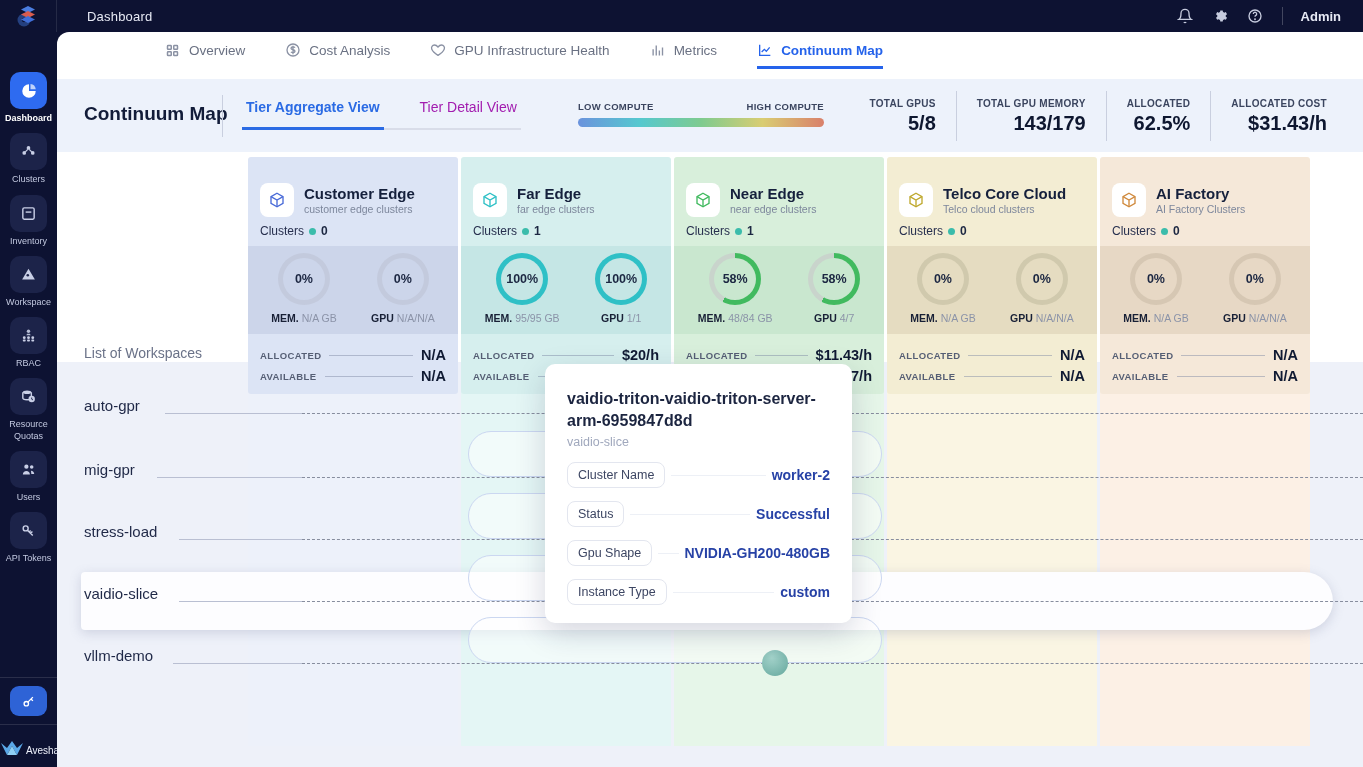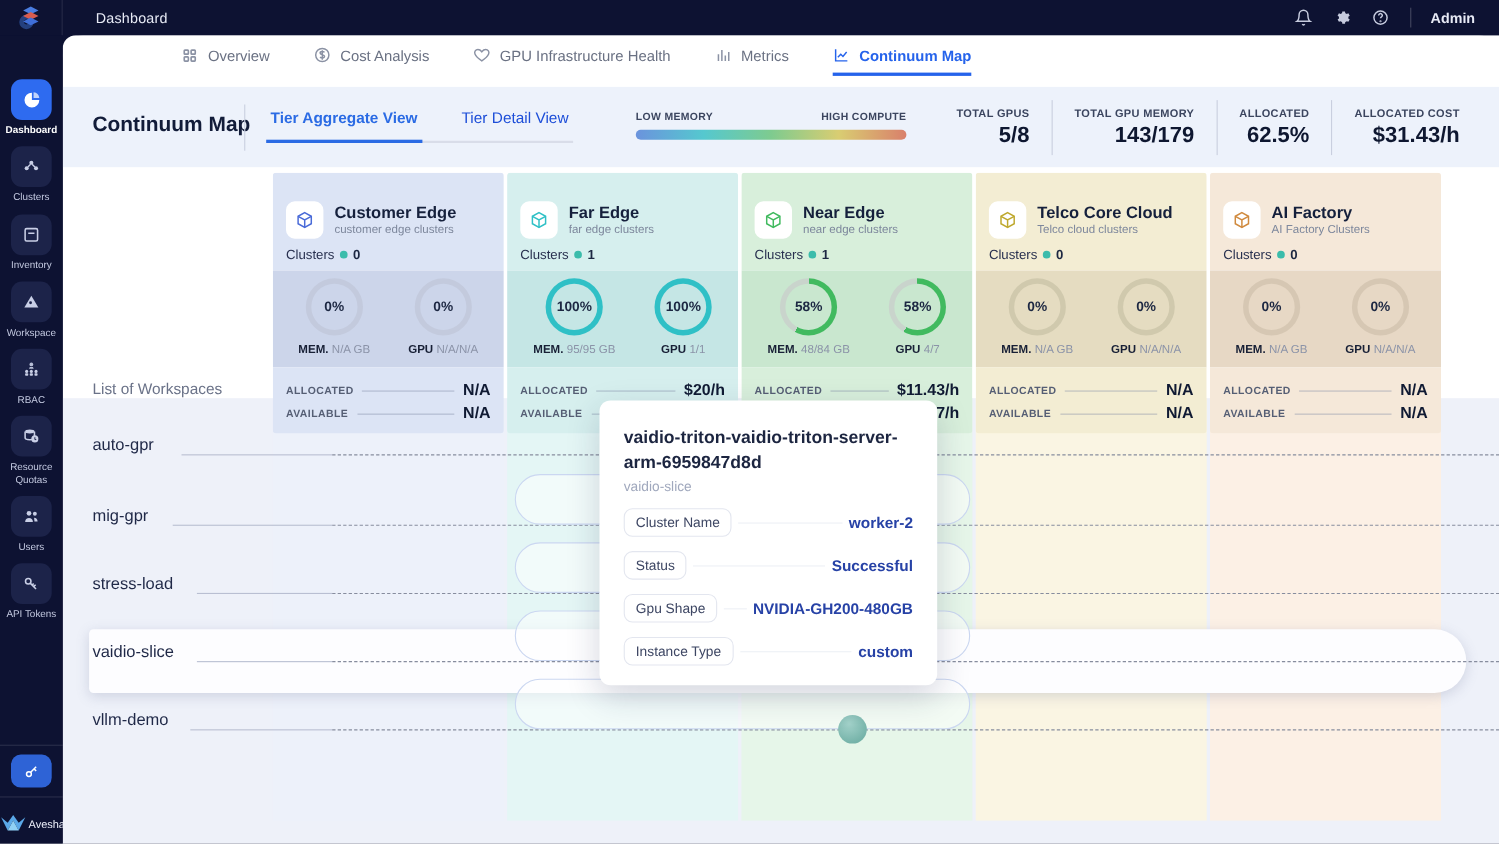--- a/index.html
+++ b/index.html
@@ -36,21 +36,21 @@
   .tab { display:flex; align-items:center; gap:8px; font-size:13.5px; color:#6a7183; cursor:pointer; border-bottom:3px solid transparent; padding-top:2px; }
   .tab .ticon { width:16px; height:16px; color:#8b92a4; display:flex; align-items:center; }
   .tab.active { color:#2563eb; font-weight:bold; border-bottom-color:#2563eb; }
   .tab.active .ticon { color:#2563eb; }
 
   
   .headerband { position:absolute; left:0; top:47px; width:1306px; height:73px; background:#edf2fb; }
   .hb-title { position:absolute; left:27px; top:24px; font-size:19px; font-weight:bold; color:#121c39; }
   .hb-divider { position:absolute; left:165px; top:16px; width:1px; height:42px; background:#c9cfdf; }
   .view-tabs { position:absolute; left:185px; top:20px; display:flex; gap:32px; border-bottom:2px solid #d9dde9; }
-  .vtab { font-size:14px; padding:0 4px 12px; color:#1d4ed8; cursor:pointer; margin-bottom:-2px; }
+  .vtab { font-size:14px; padding:0 4px 12px; color:#a21caf; cursor:pointer; margin-bottom:-2px; }
   .vtab.active { color:#2b6be4; font-weight:bold; border-bottom:3px solid #2b6be4; }
   .legend { position:absolute; left:521px; top:22px; width:246px; }
   .legend-labels { display:flex; justify-content:space-between; font-size:9.5px; font-weight:bold; color:#3b455f; letter-spacing:.3px; }
   .legend-bar { margin-top:6px; height:9px; border-radius:5px; }
   .stats { position:absolute; right:16px; top:12px; display:flex; height:50px; }
   .stat { padding:0 20px; text-align:right; border-left:1px solid #c9cfdf; display:flex; flex-direction:column; justify-content:center; }
   .stat-label { font-size:10px; font-weight:bold; color:#3b455f; letter-spacing:.3px; }
   .stat-value { font-size:20px; font-weight:bold; color:#0e1730; margin-top:3px; }
 
   
@@ -301,21 +301,21 @@
 
     <div class="headerband">
       <div class="hb-title">Continuum Map</div>
       <div class="hb-divider"></div>
       <div class="view-tabs">
         <div class="vtab active">Tier Aggregate View</div>
         <div class="vtab">Tier Detail View</div>
       </div>
       <div class="legend">
         <div class="legend-labels">
-          <span>LOW MEMORY</span>
+          <span>LOW COMPUTE</span>
           <span>HIGH COMPUTE</span>
         </div>
         <div class="legend-bar" id="legend-bar" style="background: linear-gradient(90deg, rgb(107, 147, 221), rgb(85, 200, 207), rgb(126, 203, 143), rgb(217, 205, 114), rgb(217, 128, 107));"></div>
       </div>
       <div class="stats">
         <div class="stat" style="border-left:none">
           <span class="stat-label">TOTAL GPUS</span>
           <span class="stat-value">5/8</span>
         </div>
         <div class="stat">

